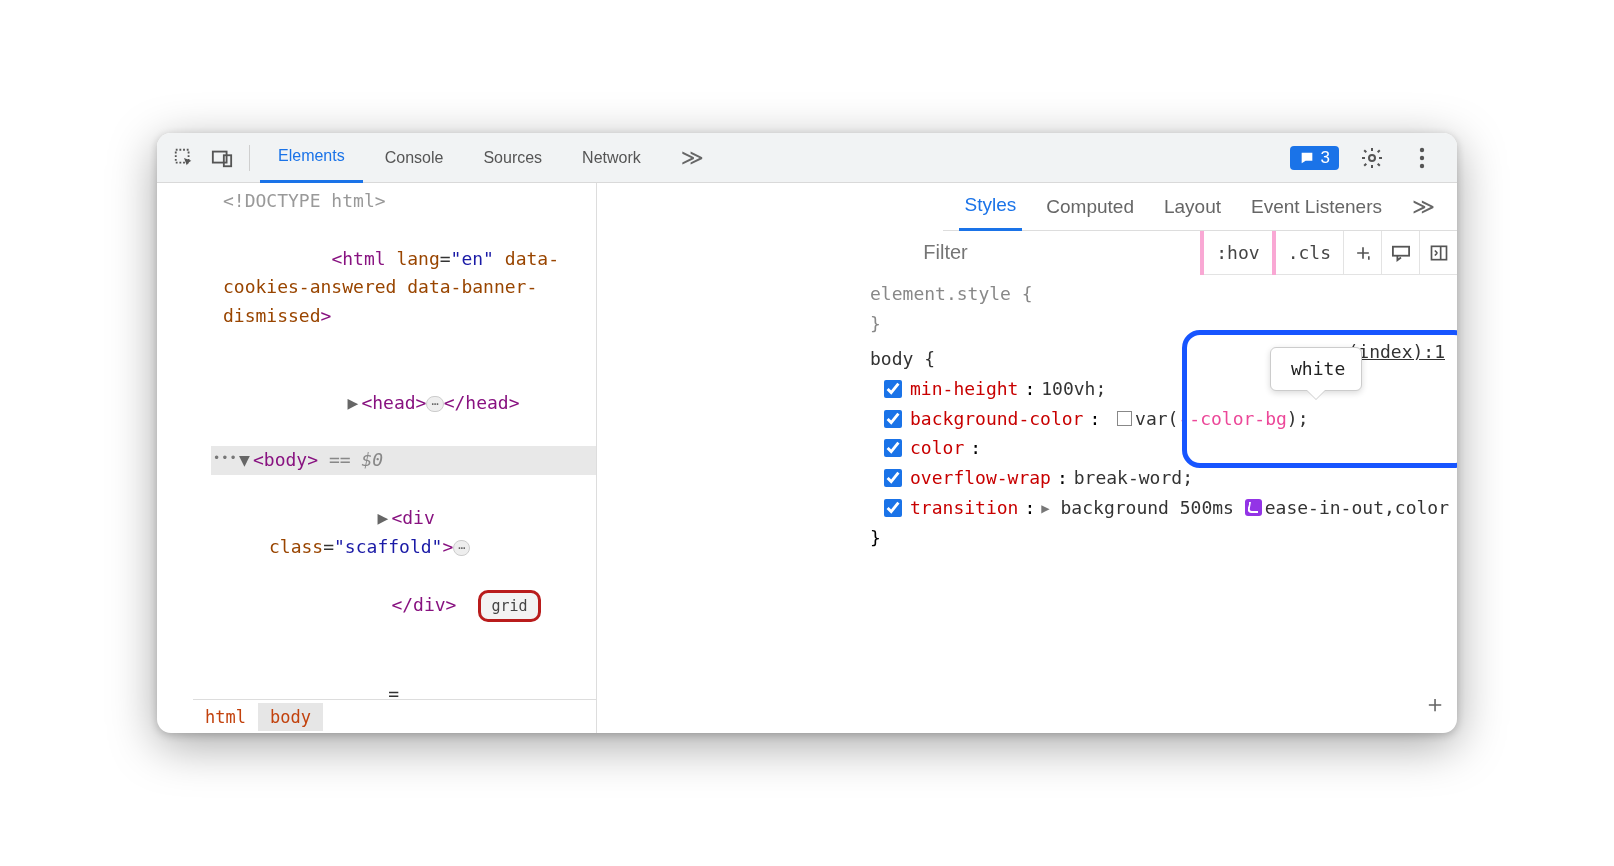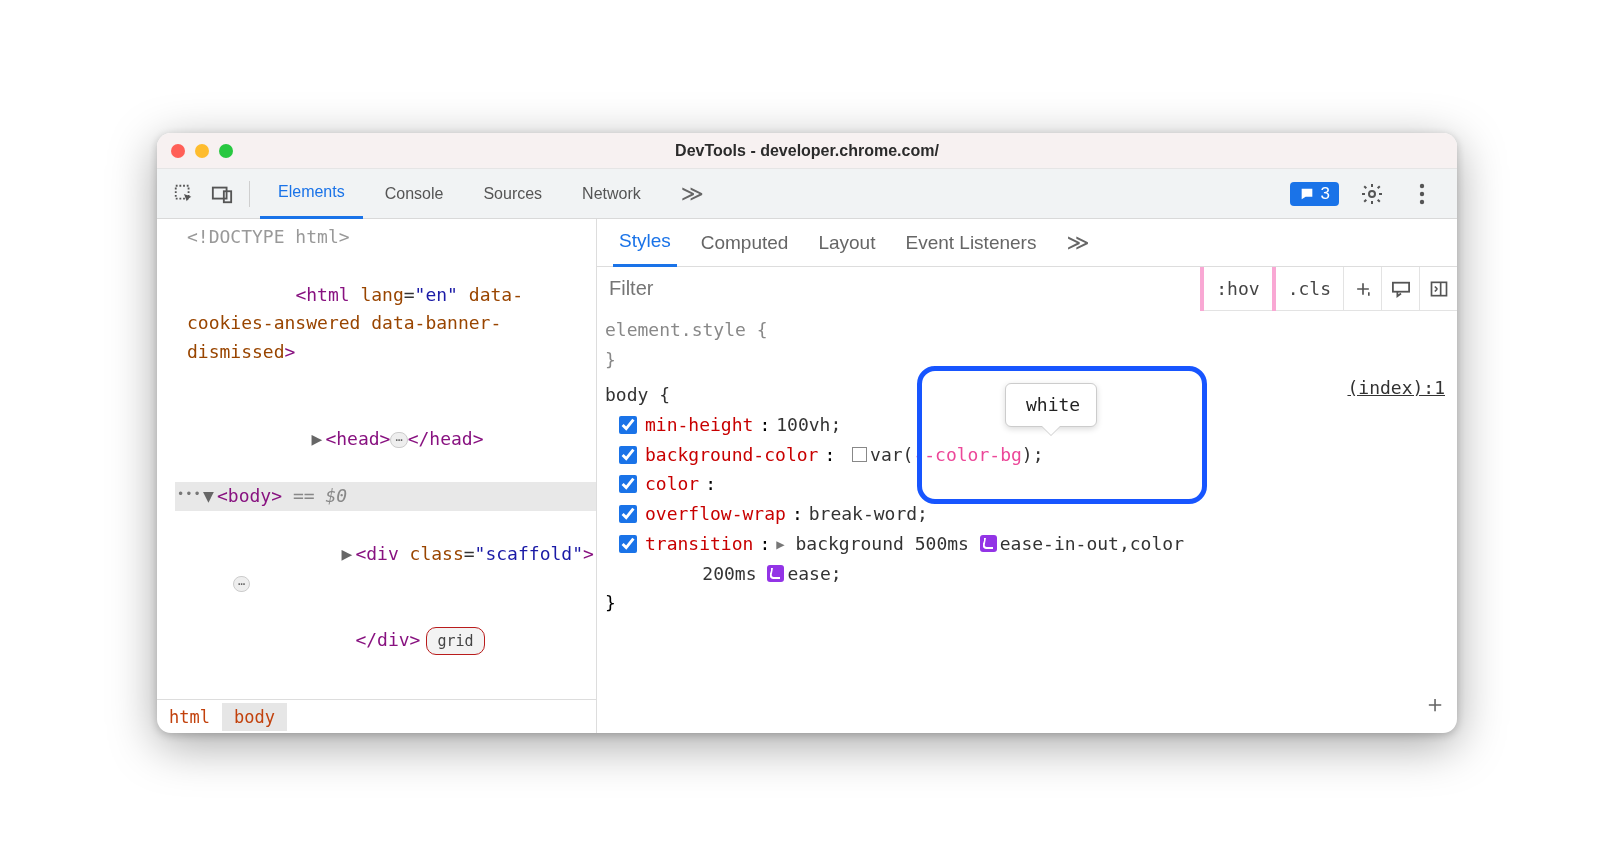--- a/index.html
+++ b/index.html
@@ -96,20 +96,21 @@
   .tb-right { margin-left:auto; display:flex; align-items:center; gap:16px; padding-right:8px;}
   
   .split {
     flex:1; display:flex; min-height:0;
   }
   .dom-panel {
     width: 440px;
     border-right:1px solid #ddd;
     display:flex; flex-direction:column;
     min-height:0;
+    padding-left:36px;
   }
   .dom-tree {
     flex:1;
     font-family: Menlo, Consolas, monospace;
     font-size: 18px;
     line-height: 1.6;
     padding: 4px 0 0 18px;
     overflow: hidden;
     color:#333;
   }
@@ -124,27 +125,27 @@
     border:1px solid #ccc;
     border-radius:8px;
     font-size:12px;
     color:#666;
     padding:0 4px;
     line-height:14px;
     vertical-align:middle;
   }
   .grid-pill {
     display:inline-block;
-    border:1px solid #b91c1c;
+    border:3px solid #b91c1c;
     background:#f3f3f3;
     border-radius:10px;
     font-size:15px;
     color:#444;
     padding:1px 10px;
-    margin-left:6px;
+    margin-left:22px;
   }
   .node-line { padding-left: 12px; white-space: pre-wrap;}
   .node-indent1 { padding-left: 28px; }
   .node-indent2 { padding-left: 58px; }
   .selected-row {
     background:#e8e8e8;
     position:relative;
     padding-left:28px;
   }
   .selected-row::before{
@@ -156,21 +157,21 @@
   .breadcrumb {
     border-top:1px solid #ddd;
     height:34px;
     display:flex; align-items:center;
     font-family:Menlo,Consolas,monospace;
     font-size:17px;
   }
   .crumb { padding:4px 12px; color:#c2410c; cursor:pointer;}
   .crumb.active { background:#e6e6e6; color:#c2410c;}
   
-  .styles-panel { flex:1; display:flex; flex-direction:column; min-height:0;}
+  .styles-panel { flex:1; display:flex; flex-direction:column; min-height:0;align-items:flex-end;}
   .styles-tabs {
     height:48px;
     border-bottom:1px solid #ddd;
     display:flex; align-items:center;
     gap:18px;
     padding:0 16px;
   }
   .stab {
     font-size:19px;
     color:#666;
@@ -290,28 +291,20 @@
     border:10px solid transparent;
     border-top-color:#ccc;
     border-bottom:none;
   }
 </style>
 </head>
 <body>
 
 <div class="window">
 
-  <div class="titlebar">
-    <div class="traffic">
-      <span class="dot-red"></span>
-      <span class="dot-yellow"></span>
-      <span class="dot-green"></span>
-    </div>
-    <div class="title">DevTools - developer.chrome.com/</div>
-  </div>
 
   <div class="toolbar">
     <div class="tb-icon">
       <svg width="22" height="22" viewBox="0 0 24 24" fill="none" stroke="currentColor" stroke-width="2">
         <rect x="3" y="3" width="14" height="14" stroke-dasharray="2 2"></rect>
         <path d="M12 12 l8 3 -3 2 -2 3z" fill="currentColor" stroke="none"></path>
       </svg>
     </div>
     <div class="tb-icon">
       <svg width="22" height="20" viewBox="0 0 24 20" fill="none" stroke="currentColor" stroke-width="2">
@@ -443,23 +436,20 @@
           <input type="checkbox" class="chk" checked="" style="">
           <span class="prop">overflow-wrap</span>:
           <span class="val"><span>break-word</span>;</span>
         </div>
 
         <div class="rule-line">
           <input type="checkbox" class="chk" checked="" style="">
           <span class="prop">transition</span>:
           <span class="val"><span class="tri-expand">▶</span> <span>background 500ms</span> <span class="cubic"></span><span>ease-in-out,color</span></span>
         </div>
-        <div class="rule-line rule-indent">
-          <span class="val">&nbsp;&nbsp;&nbsp;&nbsp;<span>200ms</span> <span class="cubic"></span><span>ease;</span></span>
-        </div>
 
         <div><span>}</span></div>
 
         <div class="addrule">＋</div>
 
         <div class="hl-box" style="left:320px; top:55px; width:290px; height:138px;"></div>
         <div class="tooltip" style="left:408px; top:72px;padding-left:20px;">
           <span>white</span>
         </div>
       </div>

